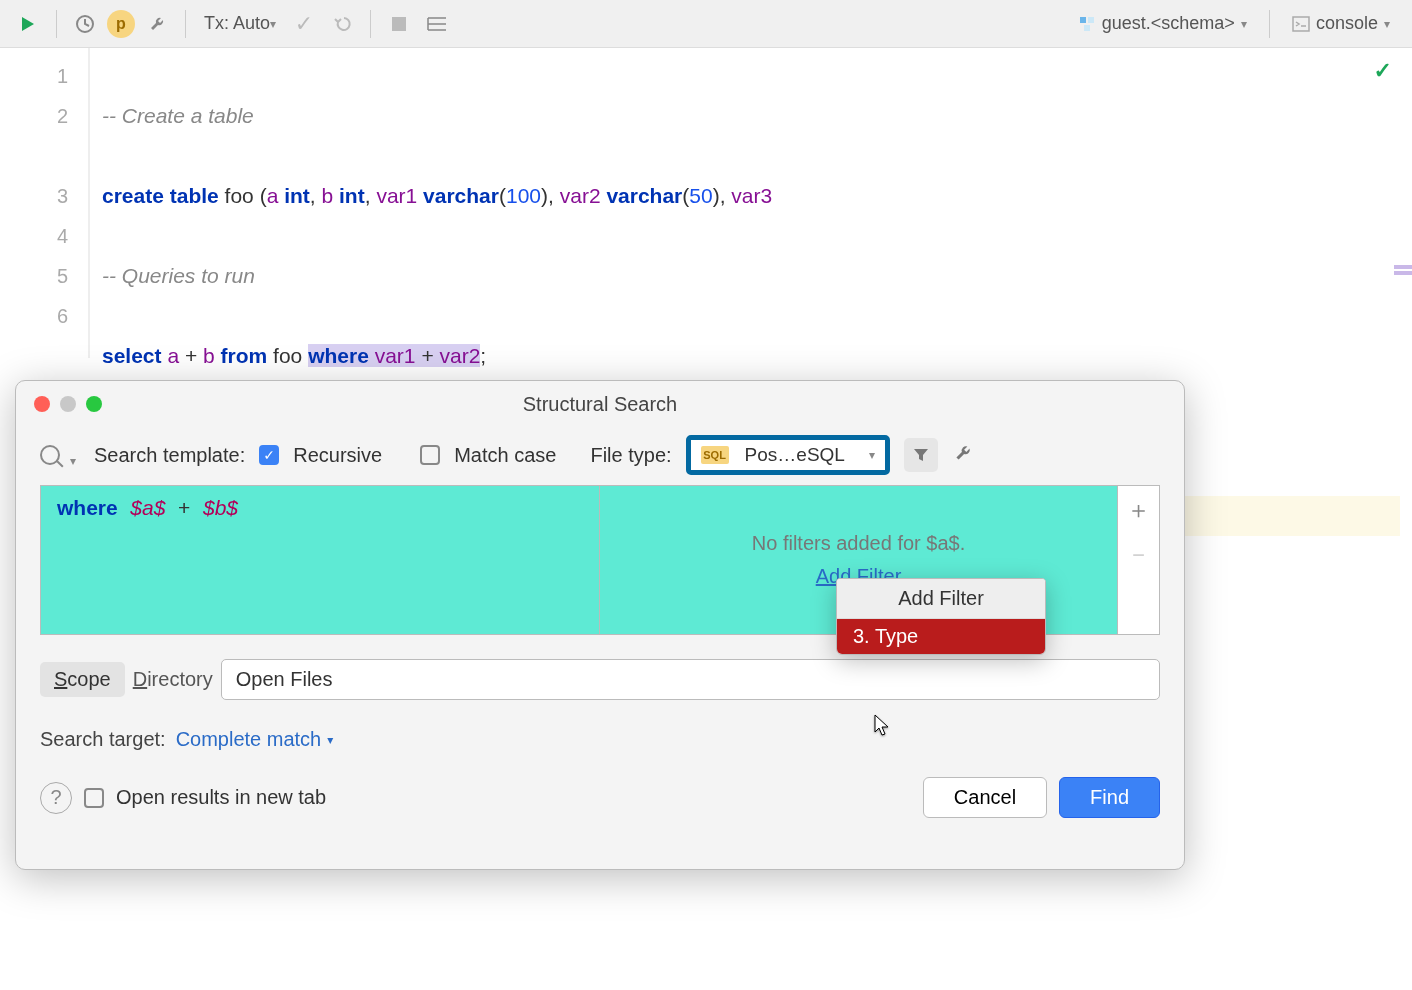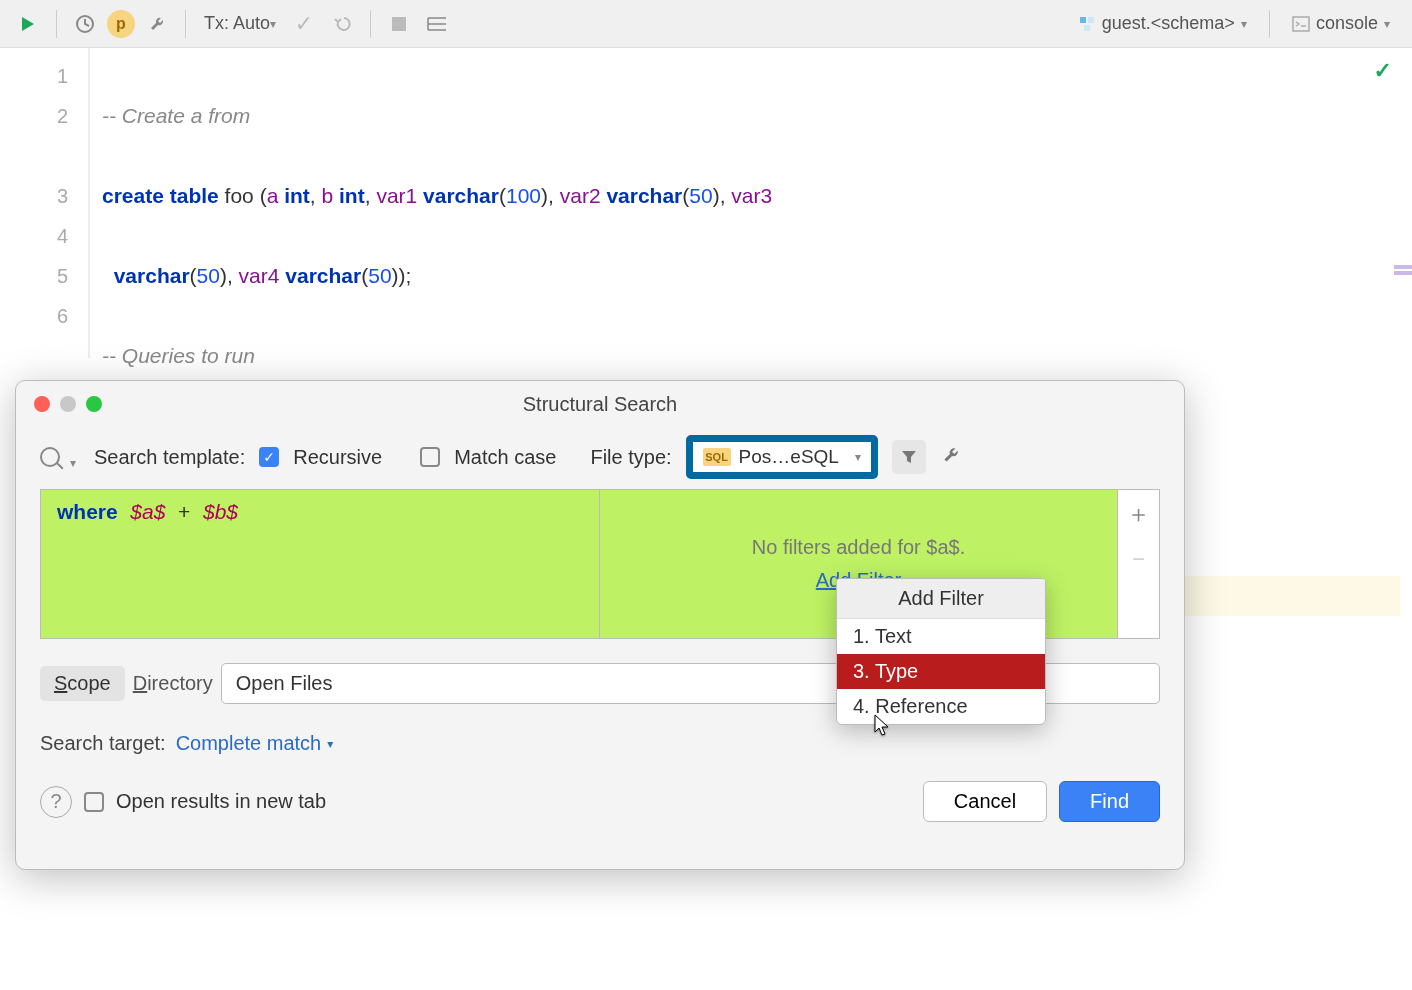--- a/index.html
+++ b/index.html
@@ -32,25 +32,25 @@
 
 .dialog { position:absolute; left:15px; top:380px; width:1170px; height:490px; background:#f4f4f4; border:1px solid #bbb; border-radius:10px; box-shadow:0 8px 40px rgba(0,0,0,0.25); }
 .titlebar { height:46px; display:flex; align-items:center; position:relative; }
 .traffic { display:flex; gap:10px; padding-left:18px; }
 .traffic .dot { width:16px; height:16px; border-radius:50%; }
 .title-text { position:absolute; left:0; right:0; text-align:center; font-size:20px; color:#444; pointer-events:none; }
 
 .dlg-top { display:flex; align-items:center; gap:14px; padding:8px 24px 10px; font-size:20px; color:#333; }
 .chk { width:20px; height:20px; border:2px solid #888; border-radius:4px; display:inline-flex; align-items:center; justify-content:center; }
 .chk.on { background:#3b82f6; border-color:#3b82f6; color:#fff; font-size:14px; }
-.filetype { display:flex; align-items:center; gap:8px; border:7px solid #0369a1; border-radius:5px; background:#fff; padding:4px 10px; font-size:19px; }
+.filetype { display:flex; align-items:center; gap:16px; border:5px solid #0369a1; border-radius:5px; background:#fff; padding:4px 10px; font-size:19px; }
 .icon-btn { width:34px; height:34px; background:#e6e6e6; border-radius:5px; display:flex; align-items:center; justify-content:center; }
 
 .panels { display:flex; margin:0 24px; height:150px; }
-.panel { border:1px solid #bbb; background:#bef264; }
+.panel { border:1px solid #bbb; background:#5eead4; }
 .panel.left { width:560px; padding:10px 16px; font-family:"SF Mono",ui-monospace,Menlo,monospace; font-size:21px; }
 .panel.right { flex:1; border-left:none; display:flex; flex-direction:column; align-items:center; justify-content:center; gap:10px; color:#777; font-size:20px; position:relative; }
 .panel-side { width:42px; border:1px solid #bbb; border-left:none; background:#fff; display:flex; flex-direction:column; align-items:center; padding-top:8px; gap:12px; color:#888; font-size:24px; }
 .addfilter-link { color:#2a6bc7; text-decoration:underline; font-size:20px; }
 
 .scope-row { display:flex; align-items:center; gap:8px; margin:24px 24px 0; font-size:20px; }
 .scope-btn { background:#e3e3e3; border-radius:5px; padding:6px 14px; }
 .scope-label { color:#555; }
 .scope-select { flex:1; border:1px solid #bbb; border-radius:5px; background:#fff; padding:8px 14px; font-size:20px; display:flex; align-items:center; justify-content:space-between; }
 
@@ -141,23 +141,22 @@
   <div class="gutter">
     <div>1</div>
     <div>2</div>
     <div style="height:40px"></div>
     <div>3</div>
     <div>4</div>
     <div>5</div>
     <div>6</div>
   </div>
   <div class="code">
-<div><span class="c-comment">-- Create a from</span></div>
+<div><span class="c-comment">-- Create a table</span></div>
 <div><span class="c-kw">create table</span> <span>foo</span> <span class="c-punc">(</span><span class="c-col">a</span> <span class="c-kw">int</span><span>,</span> <span class="c-col">b</span> <span class="c-kw">int</span><span>,</span> <span class="c-col">var1</span> <span class="c-kw">varchar</span><span>(</span><span class="c-num">100</span><span>)</span><span>,</span> <span class="c-col">var2</span> <span class="c-kw">varchar</span><span>(</span><span class="c-num">50</span><span>)</span><span>,</span> <span class="c-col">var3</span></div>
-<div>  <span class="c-kw">varchar</span><span>(</span><span class="c-num">50</span><span>)</span><span>,</span> <span class="c-col">var4</span> <span class="c-kw">varchar</span><span>(</span><span class="c-num">50</span><span class="c-punc">));</span></div>
 <div><span class="c-comment">-- Queries to run</span></div>
 <div><span class="c-kw">select</span> <span class="c-col">a</span> <span>+</span> <span class="c-col">b</span> <span class="c-kw">from</span> <span>foo</span> <span class="hl"><span class="c-kw">where</span> <span class="c-col">var1</span> <span>+</span> <span class="c-col">var2</span></span><span>;</span></div>
 <div><span class="hl-box"><span class="c-kw">select</span> <span class="c-col">a</span> <span>+</span> <span class="c-col">b</span> <span class="c-kw">from</span> <span>foo</span> <span class="hl"><span class="c-kw">where</span> <span class="c-col">a</span> <span>+</span> <span class="c-col">var1</span></span></span><span>;</span></div>
 <span class="line6">&nbsp;</span>
   </div>
   <div class="editor-check">✓</div>
   <div class="editor-marks">
       <div></div>
       <div></div>
     </div>
@@ -234,22 +233,20 @@
     <span class="chk"></span>
     <span>Open results in new tab</span>
     <div class="flex1"></div>
     <button class="btn">Cancel</button>
     <button class="btn primary">Find</button>
   </div>
 </div>
 
 <div class="popup">
   <div class="popup-head">Add Filter</div>
-  <div class="popup-item">1. Text</div>
   <div class="popup-item sel">3. Type</div>
-  <div class="popup-item">4. Reference</div>
 </div>
 
 <div class="cursor">
 <svg width="24" height="28" viewBox="0 0 24 28">
       <path d="M6 3 L6 20 L10 16 L13 23 L16 22 L13 15 L19 15 Z" fill="#fff" stroke="#000" stroke-width="1"></path>
     </svg>
 </div>
 
 </body></html>

